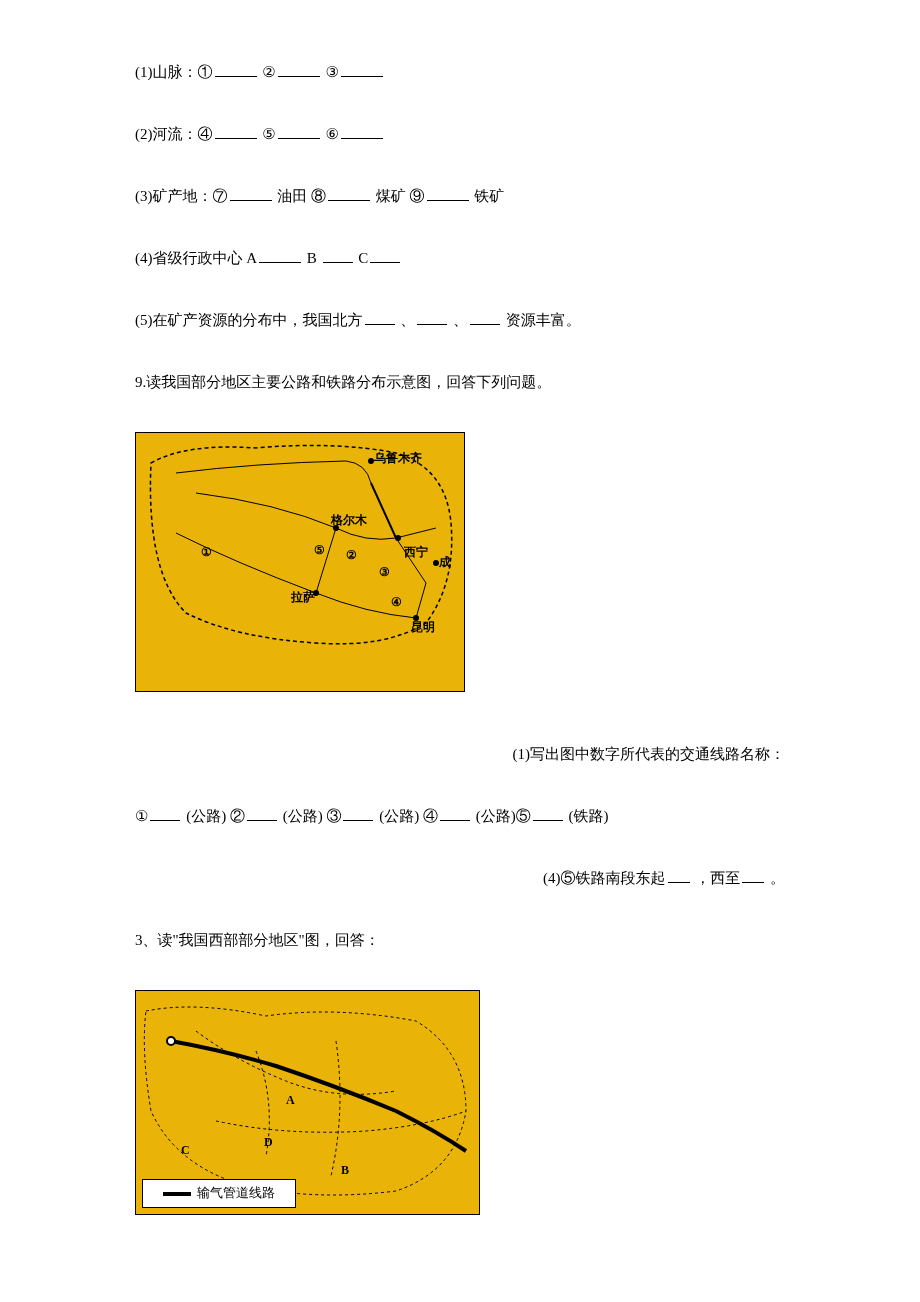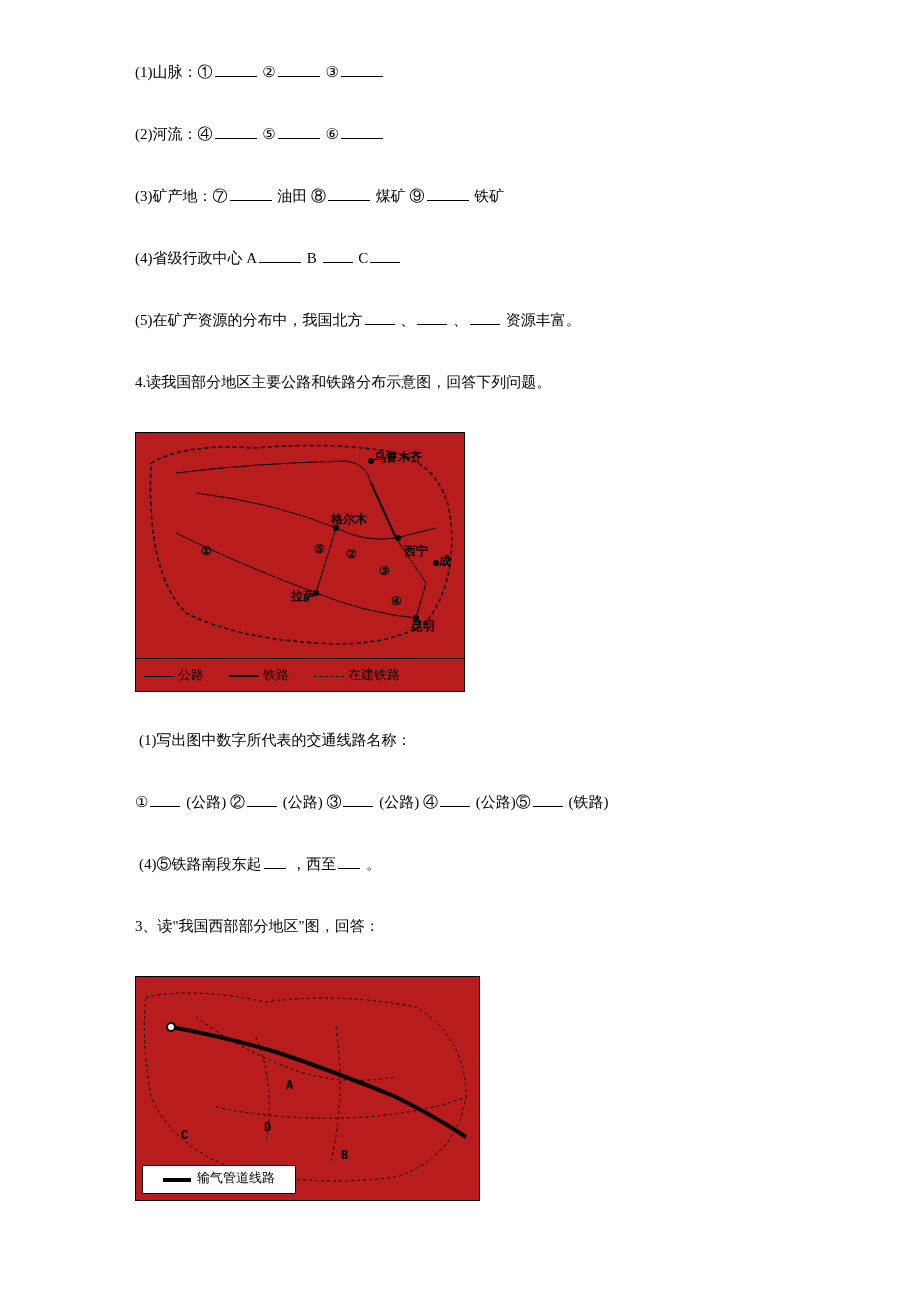--- a/index.html
+++ b/index.html
@@ -39,24 +39,23 @@
     .blank-tiny {
       display: inline-block;
       border-bottom: 1px solid #000;
       min-width: 22px;
       height: 16px;
       vertical-align: baseline;
       margin: 0 2px;
     }
     .map-container {
       border: 1px solid #000;
-      margin-bottom: 36px;
+      margin-bottom: 50px;
       position: relative;
-      background: #b91c1c;
-      font-family: Liberation Mono, monospace;
+      background: #eab308;
     }
     .map1 {
       width: 330px;
       height: 260px;
     }
     .map1-inner {
       position: relative;
       width: 100%;
       height: 225px;
     }
@@ -113,20 +112,21 @@
     .pipeline-line {
       display: inline-block;
       width: 28px;
       height: 4px;
       background: #000;
       vertical-align: middle;
       margin-right: 6px;
     }
     .indent-small {
       padding-left: 4px;
+      text-align: right;
     }
   </style>
 </head>
 <body>
 
 <div class="question-line">
   <span>(1)山脉：①</span><span class="blank"></span>
   <span> ②</span><span class="blank"></span>
   <span> ③</span><span class="blank"></span>
 </div>
@@ -150,21 +150,21 @@
   <span>C</span><span class="blank-short"></span>
 </div>
 
 <div class="question-line">
   <span>(5)在矿产资源的分布中，我国北方</span><span class="blank-short"></span>
   <span> 、</span><span class="blank-short"></span>
   <span> 、</span><span class="blank-short"></span>
   <span> 资源丰富。</span>
 </div>
 
-<div class="question-line">4.读我国部分地区主要公路和铁路分布示意图，回答下列问题。</div>
+<div class="question-line">9.读我国部分地区主要公路和铁路分布示意图，回答下列问题。</div>
 
 <div class="map-container map1">
   <div class="map1-inner">
     <svg width="330" height="225" viewBox="0 0 330 225">
 
       <path d="M 15 30 Q 50 10 120 15 Q 200 8 260 20 Q 310 35 315 90 Q 320 150 290 190 Q 250 215 180 210 Q 100 205 50 180 Q 10 140 15 30 Z" fill="none" stroke="#000" stroke-width="1.5" stroke-dasharray="4,3"></path>
 
       <path d="M 40 40 Q 120 30 210 28" fill="none" stroke="#000" stroke-width="1"></path>
       <path d="M 210 28 Q 230 30 235 50" fill="none" stroke="#000" stroke-width="1"></path>
       <path d="M 60 60 Q 140 70 200 95" fill="none" stroke="#000" stroke-width="1"></path>
@@ -188,30 +188,20 @@
     <span class="map-label" style="top:110px;left:268px;">西宁</span>
     <span class="map-label" style="top:155px;left:155px;">拉萨</span>
     <span class="map-label" style="top:120px;left:303px;">成</span>
     <span class="map-label" style="top:185px;left:275px;">昆明</span>
     <span class="map-label" style="top:110px;left:65px;">①</span>
     <span class="map-label" style="top:113px;left:210px;">②</span>
     <span class="map-label" style="top:130px;left:243px;">③</span>
     <span class="map-label" style="top:160px;left:255px;">④</span>
     <span class="map-label" style="top:108px;left:178px;">⑤</span>
   </div>
-  <div class="map1-legend">
-    <span class="legend-line"></span>
-      <span>公路</span>
-    <span style="width:25px;"></span>
-    <span class="legend-rail"></span>
-      <span>铁路</span>
-    <span style="width:25px;"></span>
-    <span class="legend-dashed"></span>
-      <span>在建铁路</span>
-  </div>
 </div>
 
 <div class="question-line indent-small"> (1)写出图中数字所代表的交通线路名称：</div>
 
 <div class="question-line">
   <span>  ①</span><span class="blank-short"></span>
   <span> (公路) ②</span><span class="blank-short"></span>
   <span> (公路) ③</span><span class="blank-short"></span>
   <span> (公路) ④</span><span class="blank-short"></span>
   <span> (公路)⑤</span><span class="blank-short"></span>

